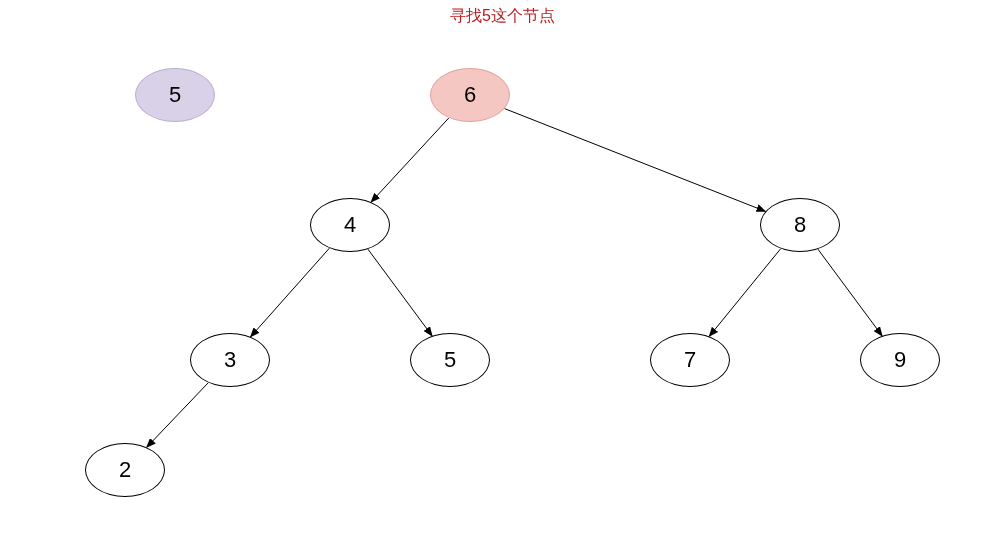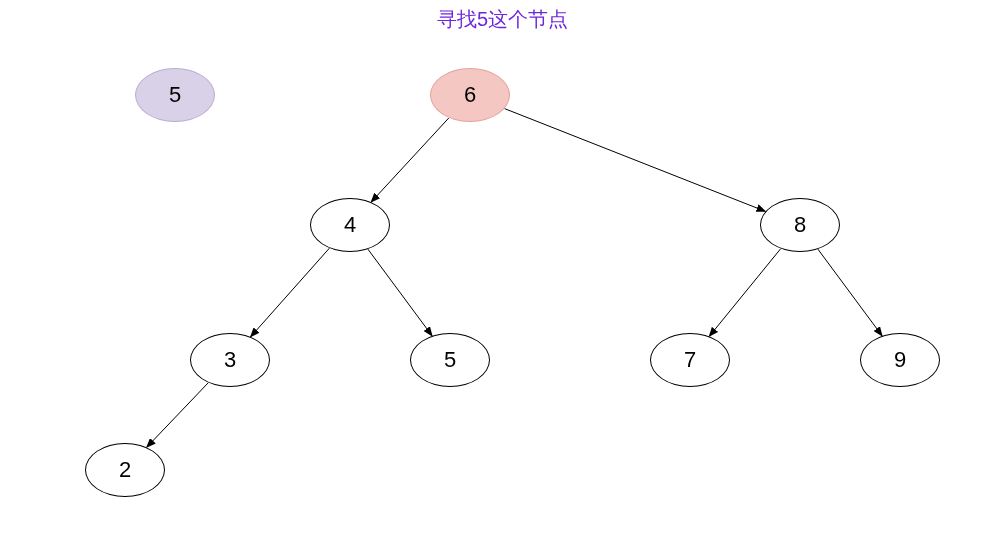--- a/index.html
+++ b/index.html
@@ -8,22 +8,22 @@
       height: 552px;
       position: relative;
       background: #fff;
       font-family: Arial, sans-serif;
     }
     .title {
       position: absolute;
       left: 50%;
       transform: translateX(-50%);
       top: 6px;
-      font-size: 20px;
-      color: #6d28d9;
+      font-size: 16px;
+      color: #b91c1c;
     }
     .node {
       position: absolute;
       width: 80px;
       height: 54px;
       border: 1px solid #000;
       border-radius: 50%;
       background: #fff;
       display: flex;
       align-items: center;

